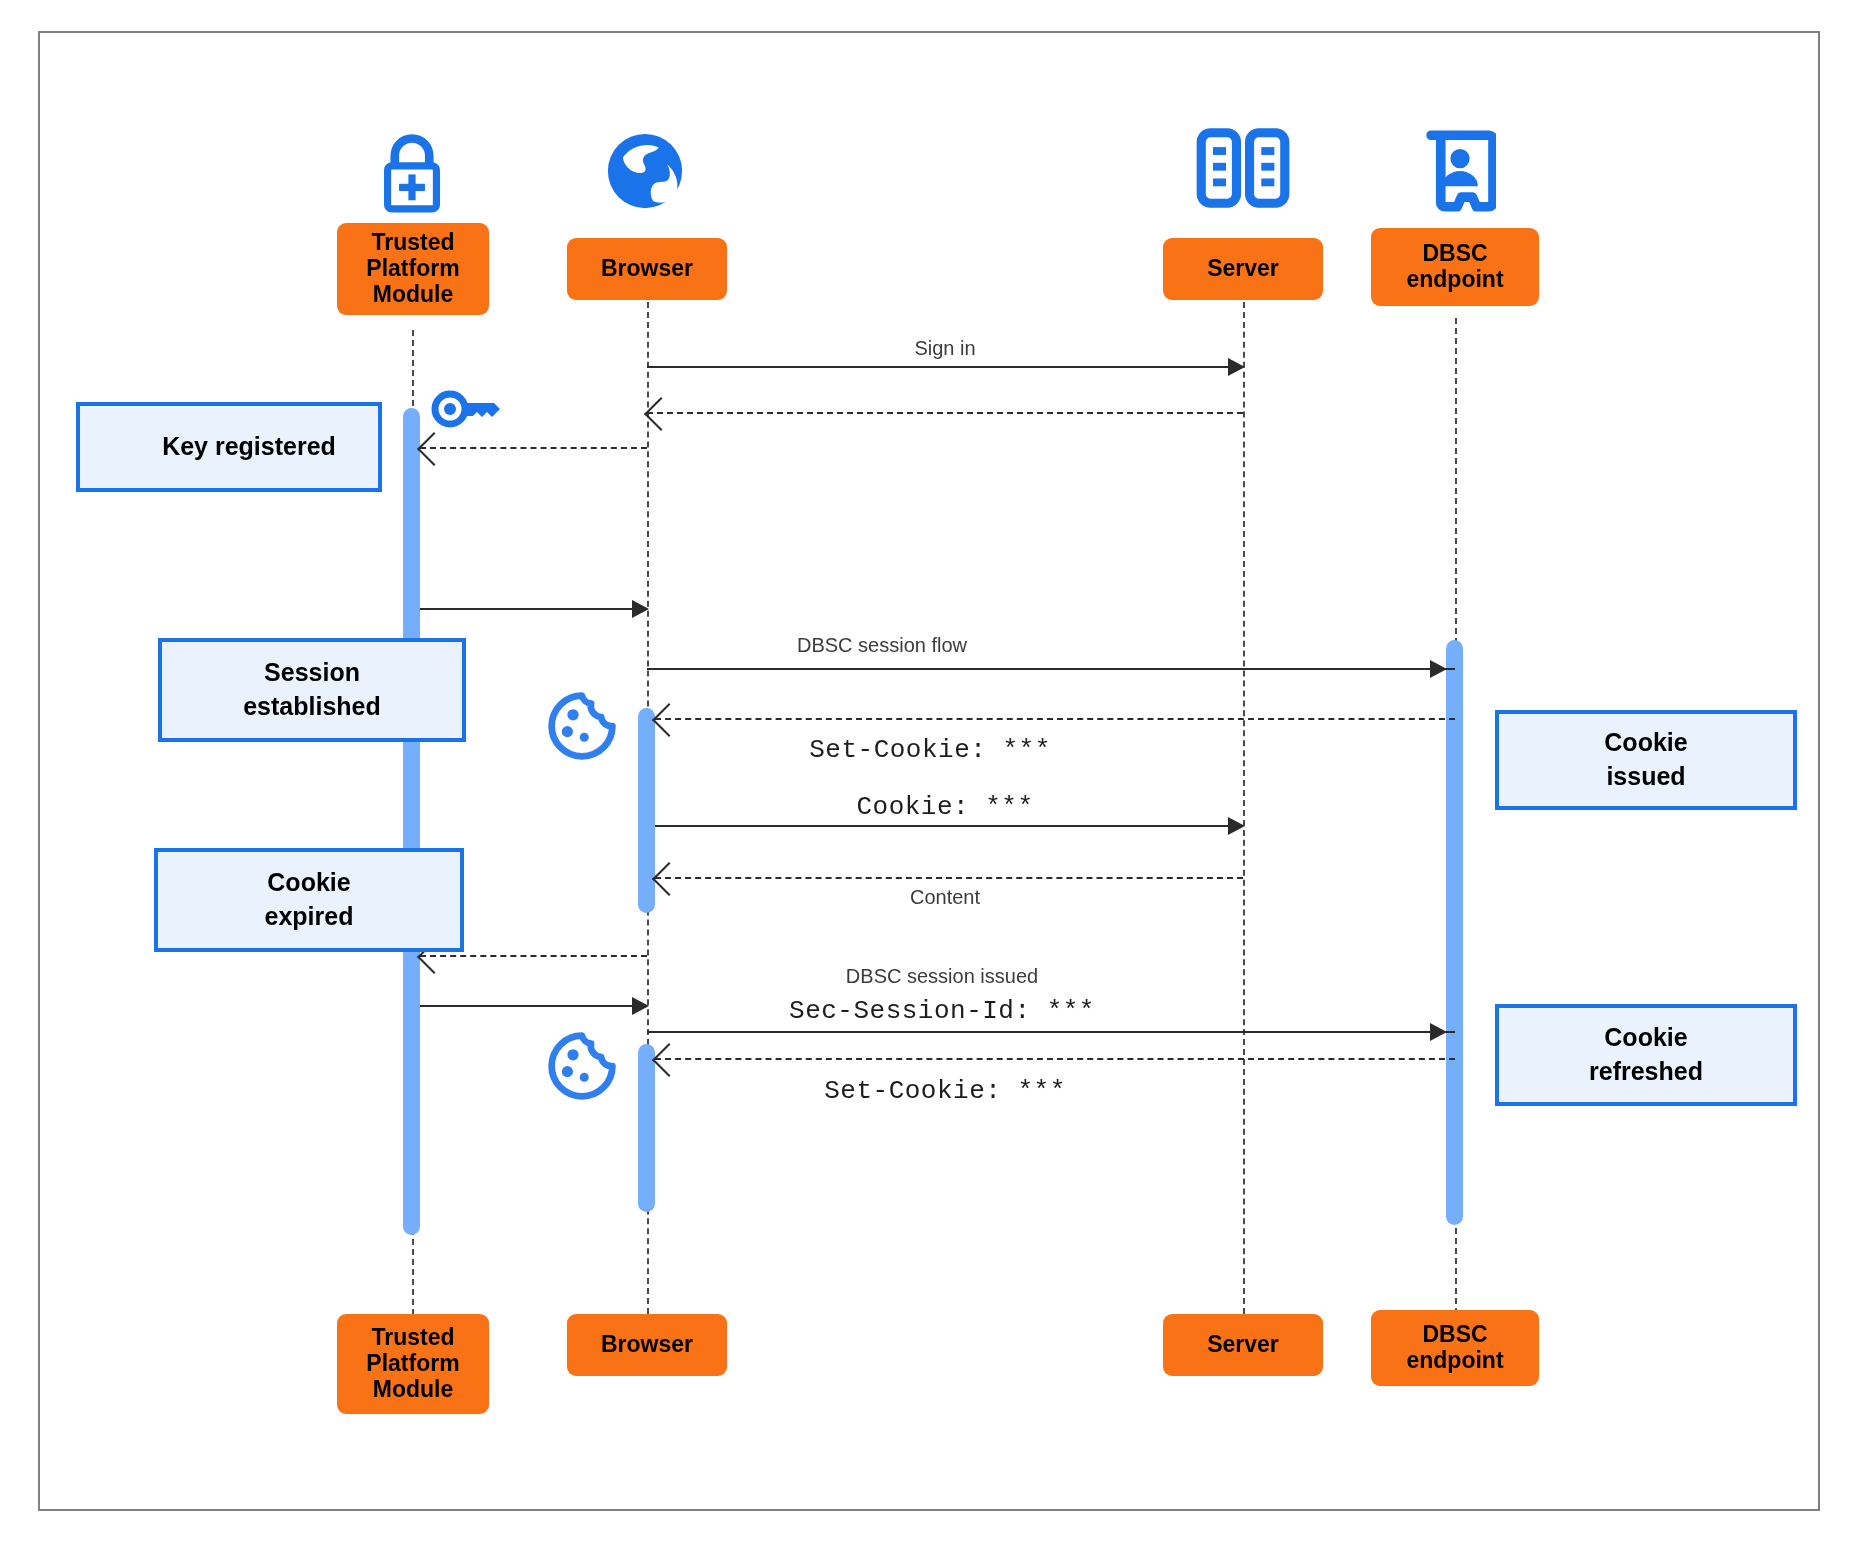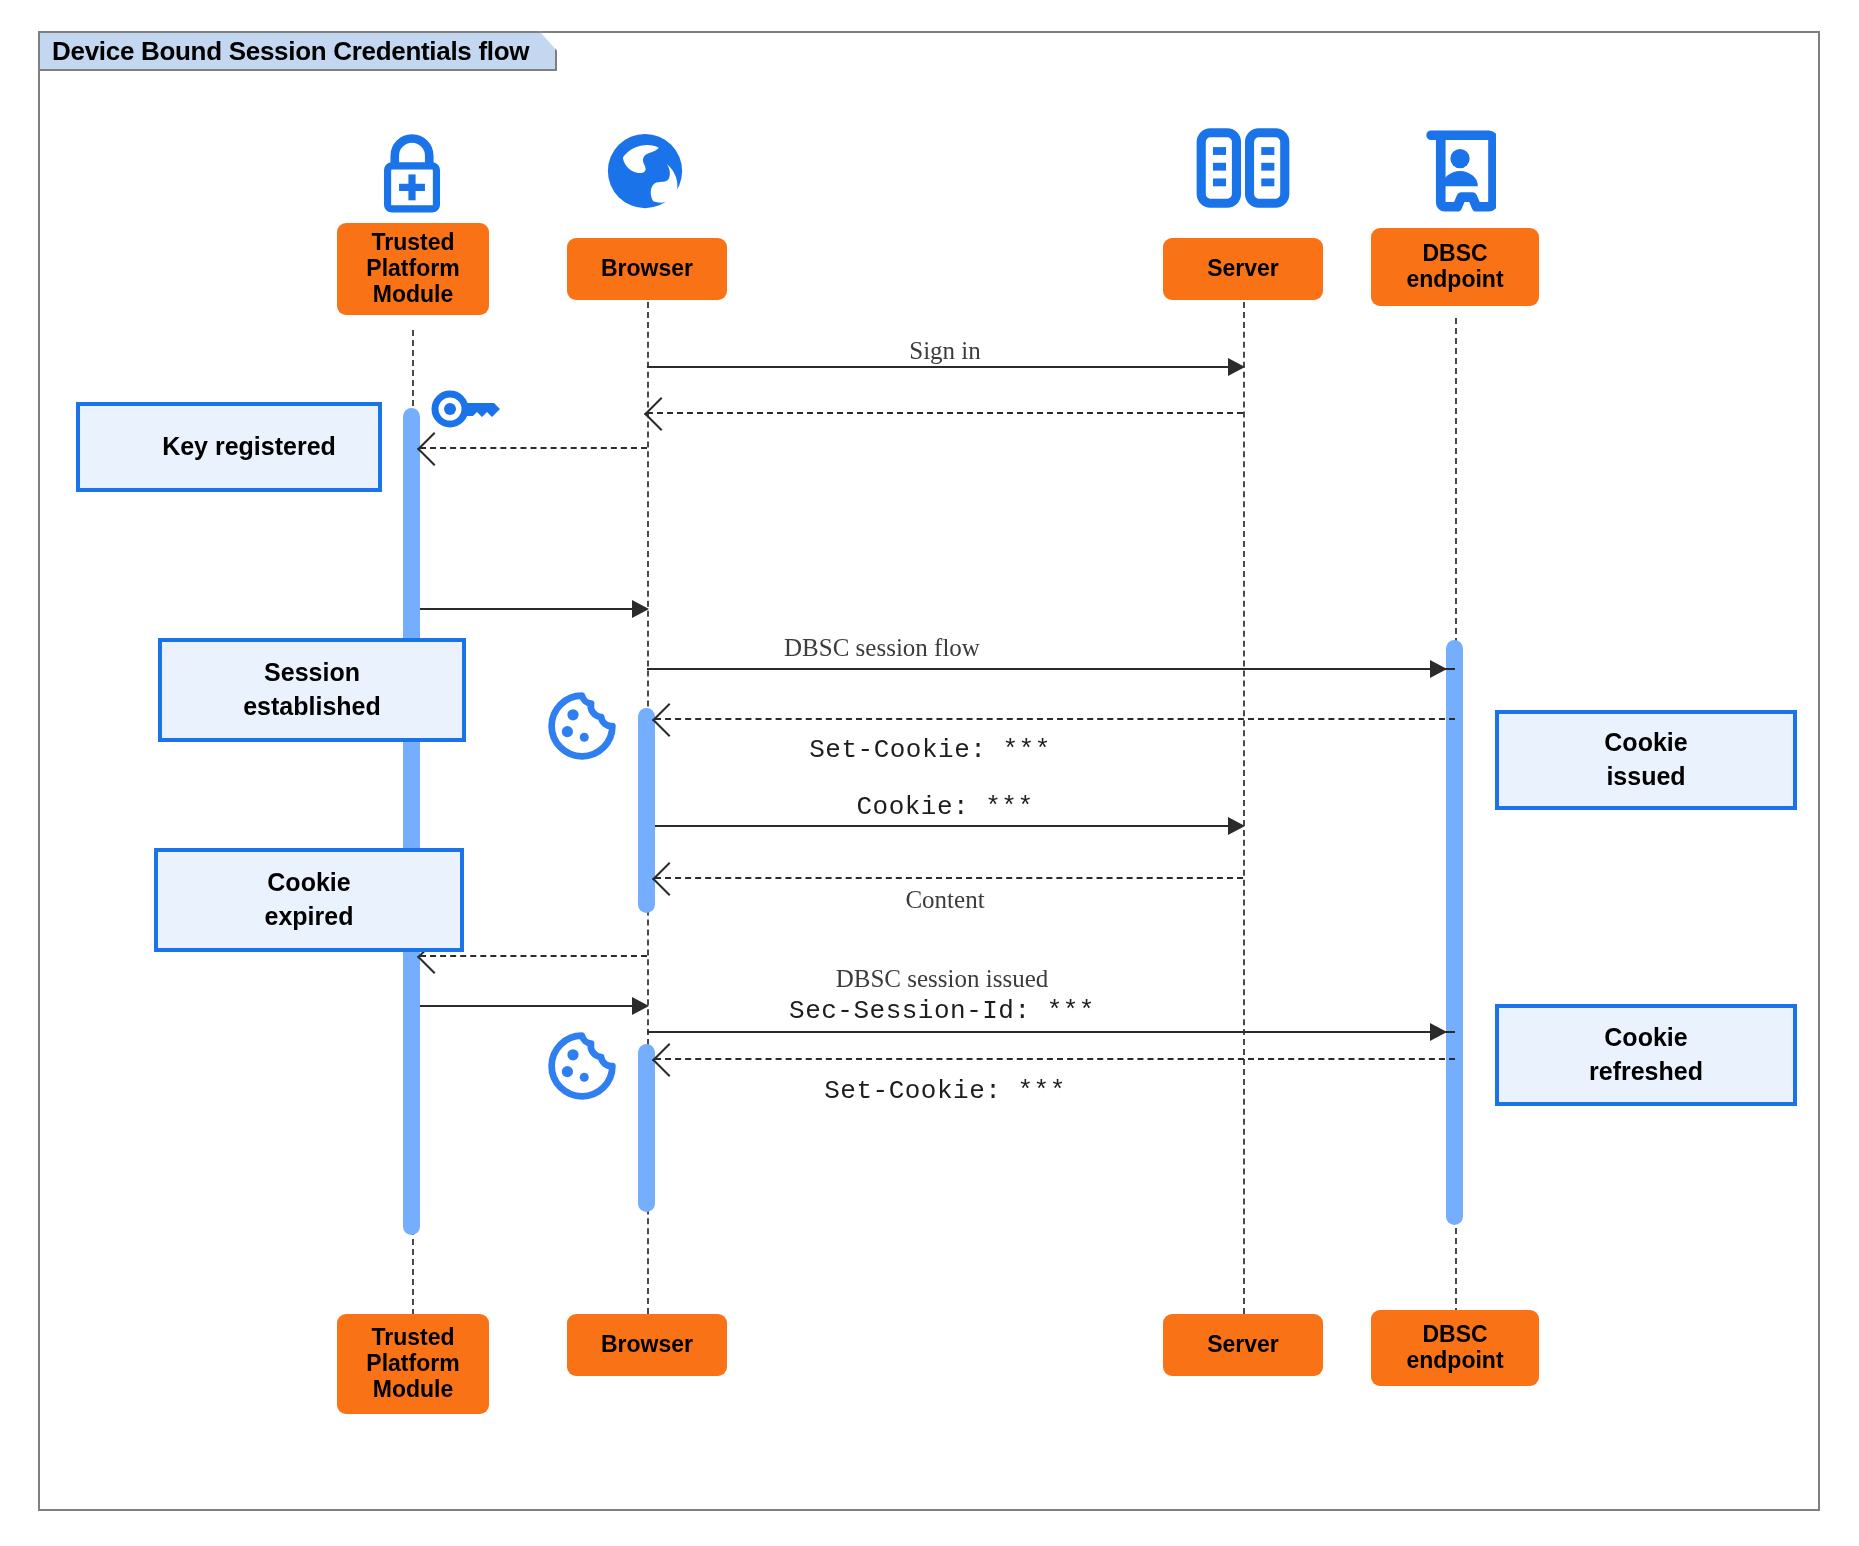--- a/index.html
+++ b/index.html
@@ -31,36 +31,35 @@
         text-align:center;font-weight:bold;font-size:25px;color:#000;line-height:1.35;}
 
   
   .msgline{position:absolute;height:0;border-top:2px solid #2b2b2b;}
   .msgline.dashed{border-top:2px dashed #2b2b2b;}
   .arrowhead{position:absolute;width:0;height:0;}
   .arrowhead.solid-r{border-top:9px solid transparent;border-bottom:9px solid transparent;
                      border-left:17px solid #2b2b2b;}
   .arrowhead.open-l{width:22px;height:22px;border-left:2px solid #2b2b2b;
                     border-top:2px solid #2b2b2b;transform:rotate(-45deg);}
-  .mlabel{position:absolute;font-size:25px;color:#3c3c3c;white-space:nowrap;
-          font-family:Liberation Serif, serif;}
+  .mlabel{position:absolute;font-size:20px;color:#3c3c3c;white-space:nowrap;
+          font-family:Liberation Sans, sans-serif;}
   .mlabel.mono{font-family:"Liberation Mono",monospace;font-size:26px;color:#1d1d1d;
                letter-spacing:.5px;}
   .mlabel.center{transform:translateX(-50%);}
 
   
   .inline-icon{position:absolute;}
 </style>
 </head>
 <body>
 
 <div id="stage">
 
   <div class="frame"></div>
-  <div class="frame-title">Device Bound Session Credentials flow</div>
 
   <div class="lifeline" style="left:412px;top:330px;height:985px;"></div>
   <div class="lifeline" style="left:647px;top:292px;height:1022px;"></div>
   <div class="lifeline" style="left:1243px;top:292px;height:1022px;"></div>
   <div class="lifeline" style="left:1455px;top:318px;height:996px;"></div>
 
   <div class="activation" style="left:403px;top:408px;height:827px;"></div>
   <div class="activation" style="left:638px;top:708px;height:205px;"></div>
   <div class="activation" style="left:638px;top:1044px;height:168px;"></div>
   <div class="activation" style="left:1446px;top:640px;height:585px;"></div>

